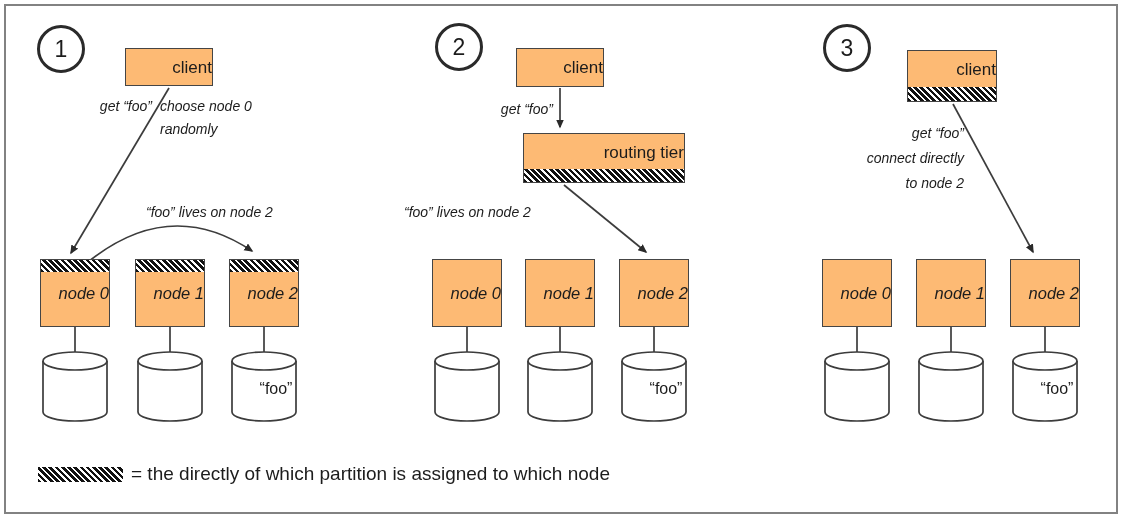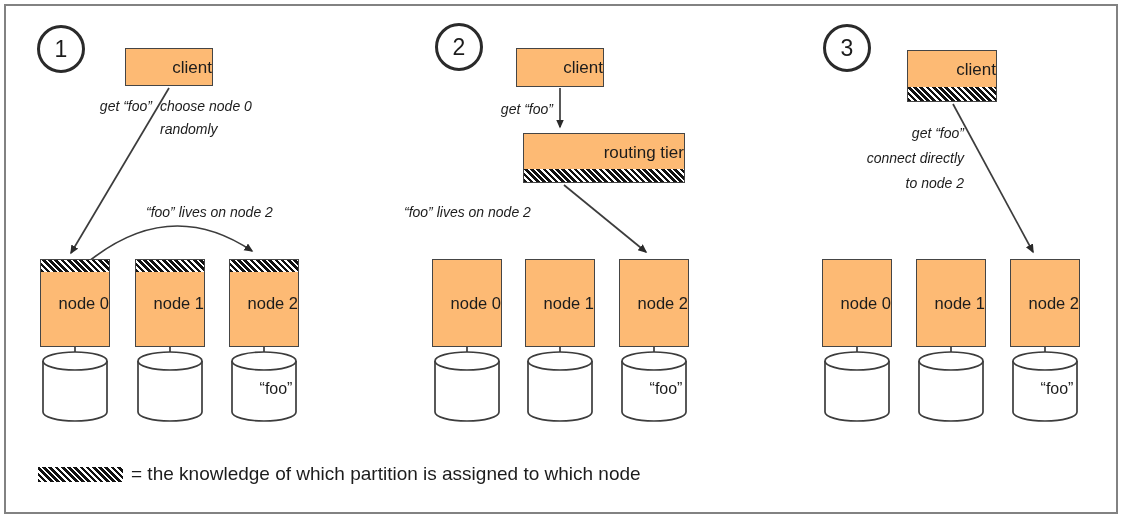--- a/index.html
+++ b/index.html
@@ -7,21 +7,21 @@
     position:relative;width:1122px;height:518px;background:#ffffff;
     font-family:"Liberation Sans",sans-serif;color:#1c1c1c;overflow:hidden;
   }
   .frame{position:absolute;inset:4px;border:2px solid #828282;}
   .lines{position:absolute;left:0;top:0;}
   .box{
     position:absolute;border:1.7px solid #454545;background:#fdba74;
     display:flex;align-items:center;justify-content:flex-end;box-sizing:border-box;
   }
   .box .lbl{font-size:17px;line-height:17px;}
-  .node{width:70px;height:88px;}
+  .node{width:70px;height:68px;font-style:italic;}
   .node .lbl{font-size:16.5px;}
   .hatch{background:repeating-linear-gradient(45deg,#121212 0,#121212 2.6px,#ffffff 2.6px,#ffffff 4.4px);}
   .hatch.top{position:absolute;top:0;left:0;right:0;height:12px;}
   .hatch.bottom{position:absolute;bottom:0;left:0;right:0;height:13px;}
   .pad-b14{padding-bottom:14px;}
   .pad-b12{padding-bottom:12px;}
   .circle{
     position:absolute;width:42px;height:42px;border:3px solid #2a2a2a;border-radius:50%;
     display:flex;align-items:center;justify-content:center;font-size:23px;background:#fff;
   }
@@ -152,14 +152,14 @@
   </div>
   <div class="box node" style="left:916px;top:259px;">
     <span class="lbl">node 1</span>
   </div>
   <div class="box node" style="left:1010px;top:259px;">
     <span class="lbl">node 2</span>
   </div>
   <div class="foo-label" style="left:1013px;top:380px;">“foo”</div>
 
   <div class="legend-swatch hatch"></div>
-  <div class="legend-text">= the knowledge of which partition is assigned to which node</div>
+  <div class="legend-text">= the directly of which partition is assigned to which node</div>
 </div>
 
 </body></html>

